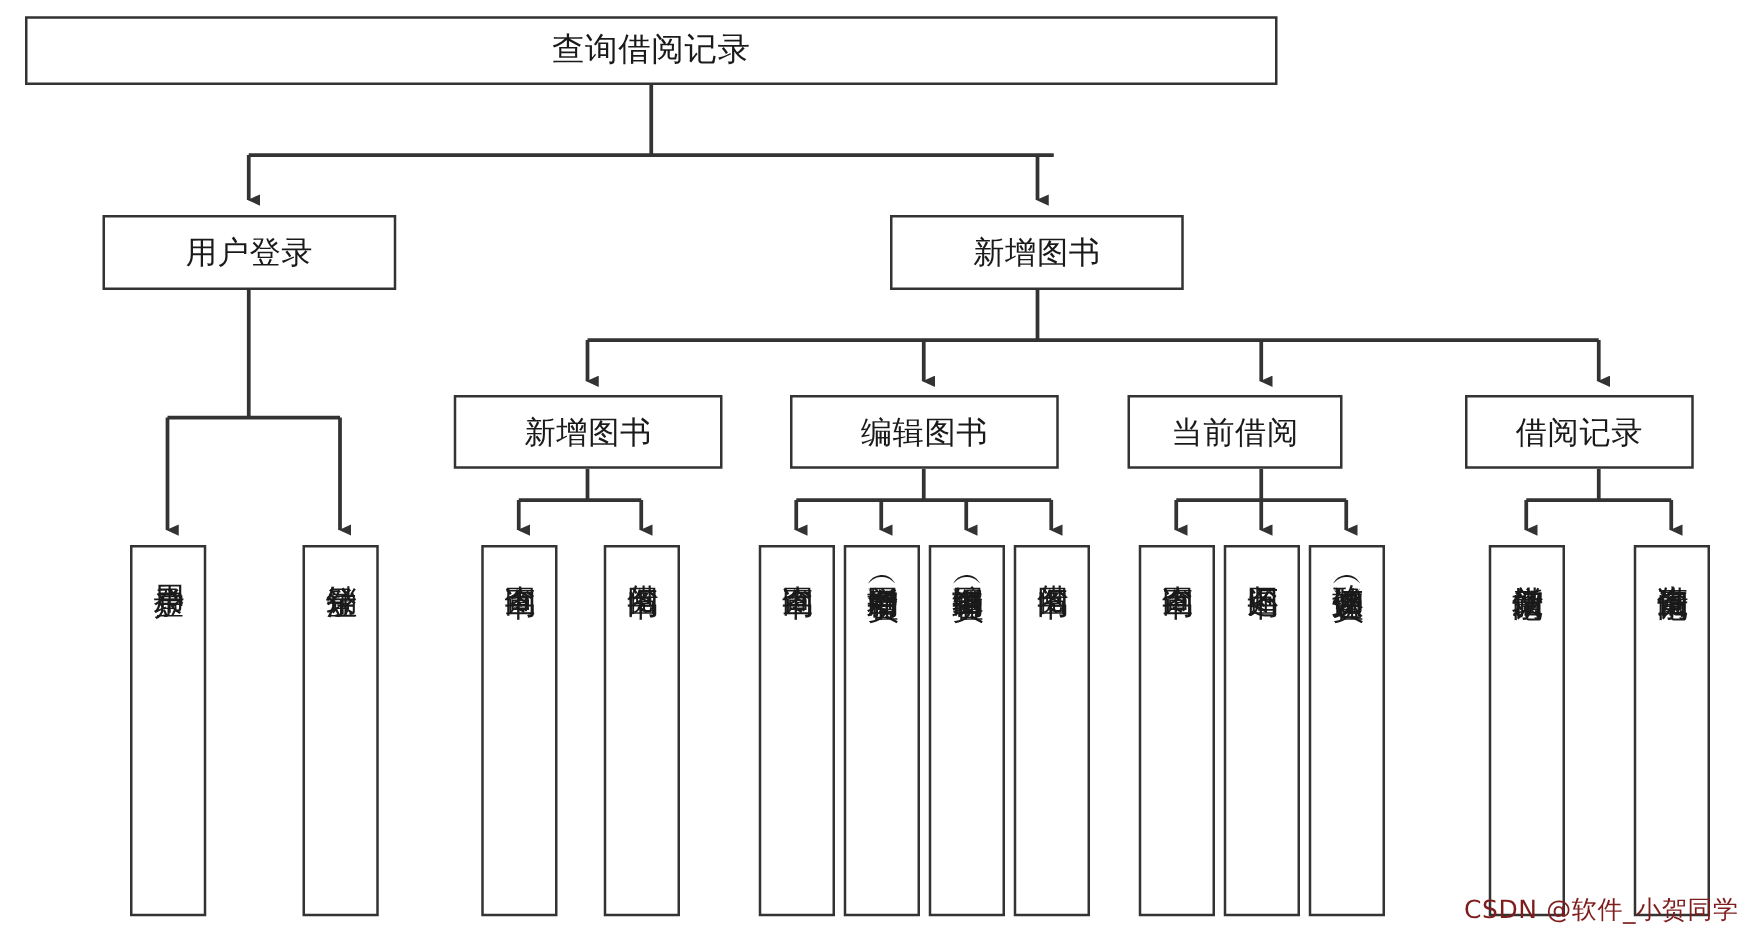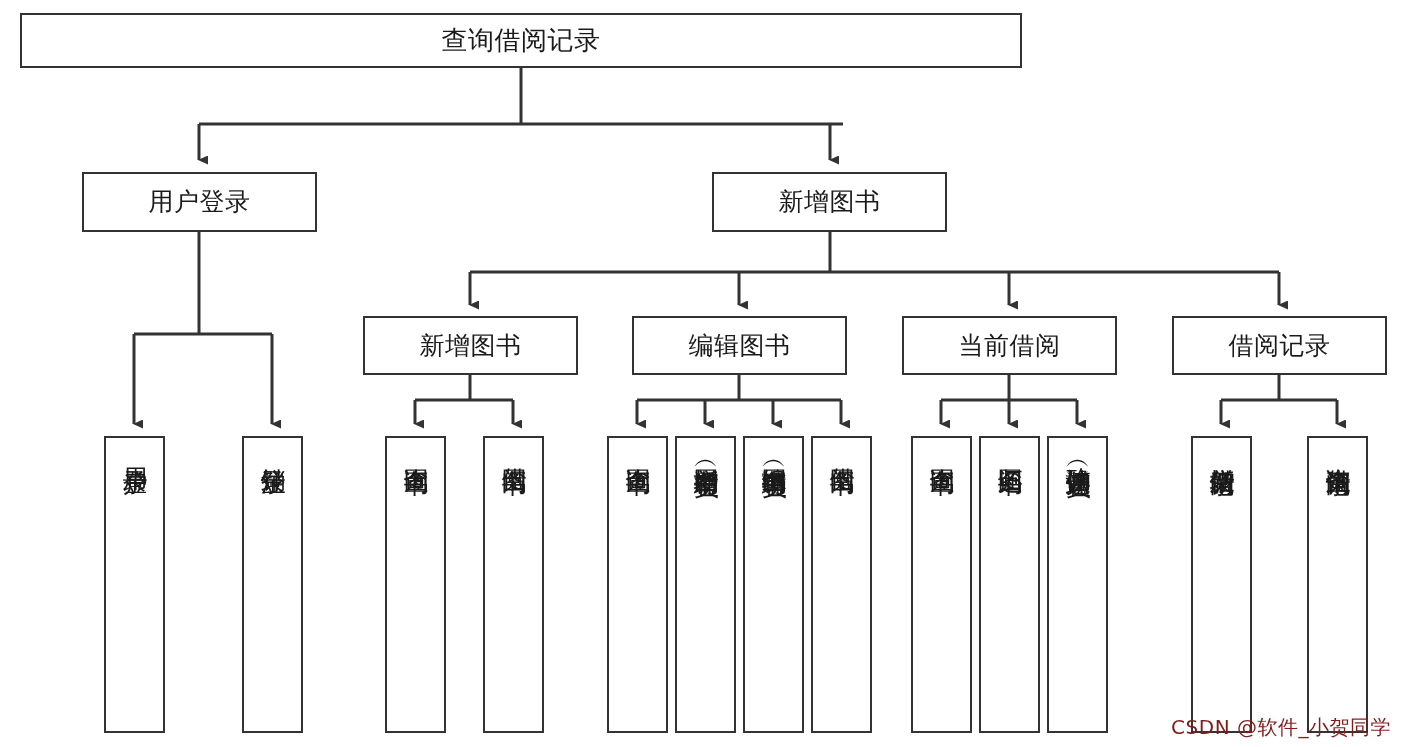--- a/index.html
+++ b/index.html
@@ -143,25 +143,25 @@
   </div>
 
   <div class="node horizontal" style="left:363px; top:316px; width:215px; height:59px;">
     <span class="node-label">新增图书</span>
   </div>
 
   <div class="node horizontal" style="left:632px; top:316px; width:215px; height:59px;">
     <span class="node-label">编辑图书</span>
   </div>
 
-  <div class="node horizontal" style="left:902px; top:316px; width:215px; height:59px;">
+  <div class="node horizontal" style="left:902px; top:316px; width:172px; height:59px;">
     <span class="node-label">当前借阅</span>
   </div>
 
-  <div class="node horizontal" style="left:1172px; top:316px; width:215px; height:59px;">
+  <div class="node horizontal" style="left:1172px; top:316px; width:183px; height:59px;">
     <span class="node-label">借阅记录</span>
   </div>
 
   <div class="node vertical" style="left:104px; top:436px; width:61px; height:297px;">
     <span class="node-label">用户登录</span>
   </div>
 
   <div class="node vertical" style="left:242px; top:436px; width:61px; height:297px;">
     <span class="node-label">注销登录</span>
   </div>

